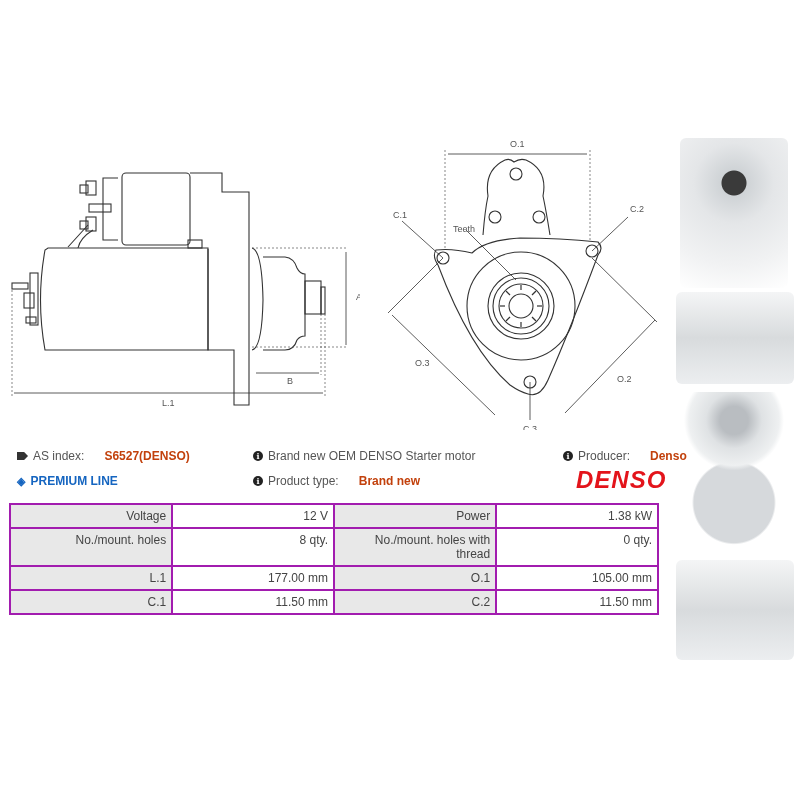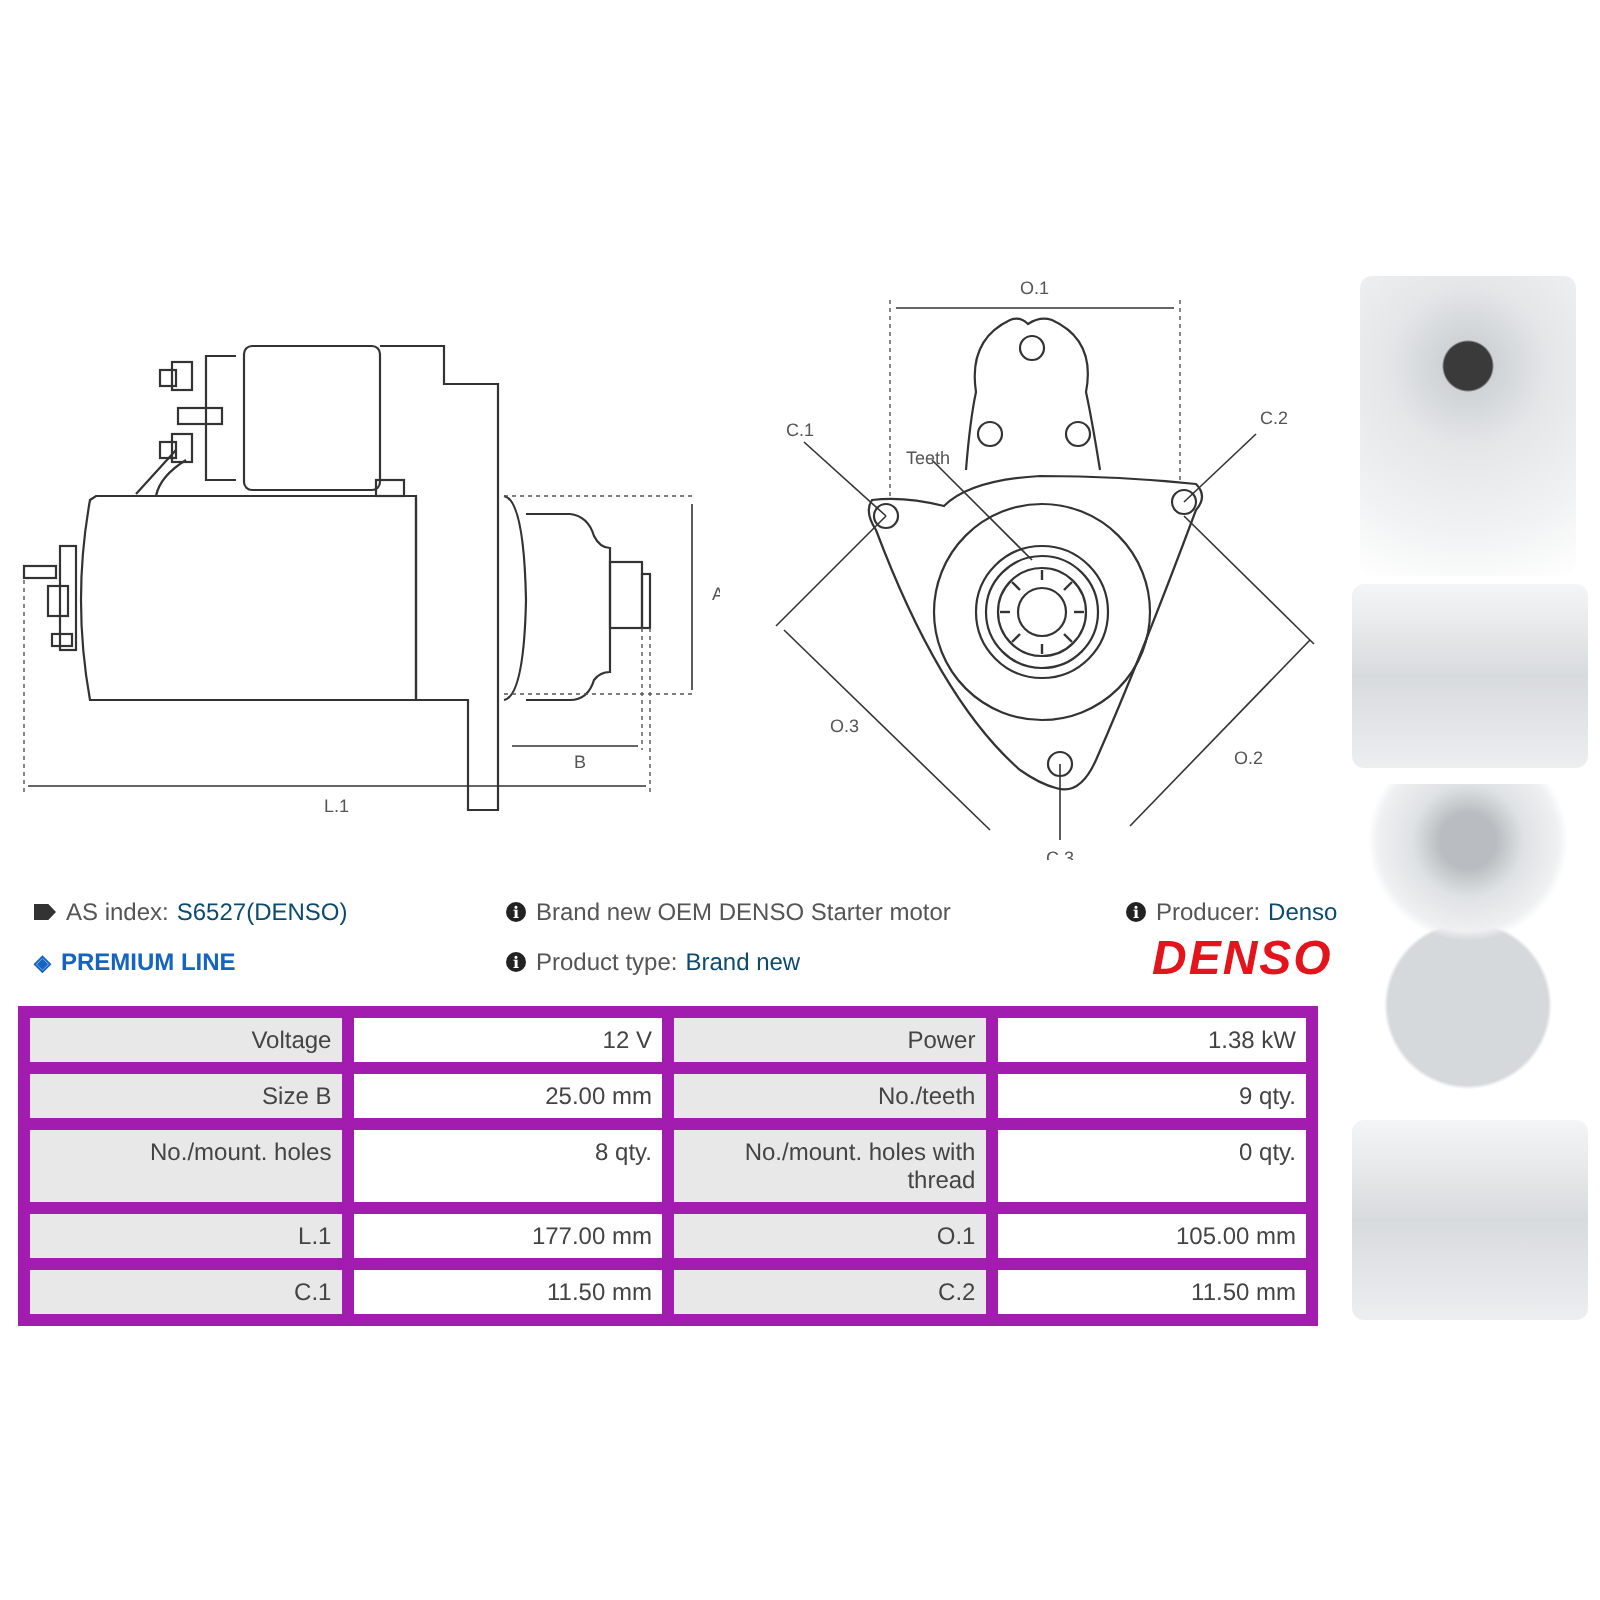--- a/index.html
+++ b/index.html
@@ -1,25 +1,25 @@
 <!DOCTYPE html>
 <html><head>
 <meta charset="utf-8">
 <style>
   html,body{margin:0;padding:0;background:#fff;}
   body{width:800px;height:800px;position:relative;overflow:hidden;font-family:"Liberation Sans",sans-serif;color:#444;}
   .diagram{position:absolute;}
   .dim-label{font-size:9px;fill:#555;font-family:"Liberation Sans",sans-serif;}
   .info{position:absolute;font-size:12px;color:#555;white-space:nowrap;display:flex;align-items:center;justify-content:center;}
-  .info b{color:#0c4a6e;font-weight:normal;margin-left:4px;}
+  .info b{color:#c2410c;font-weight:bold;margin-left:20px;}
   .info .ico{display:inline-block;width:10px;height:10px;border-radius:50%;background:#222;color:#fff;font-size:8px;line-height:10px;text-align:center;font-weight:bold;margin-right:5px;font-family:"DejaVu Serif",serif;}
   .premium{color:#1565c0;font-weight:bold;font-size:12px;}
   .denso{position:absolute;left:576px;top:466px;font-size:24px;font-weight:bold;font-style:italic;color:#e3141b;letter-spacing:1px;font-family:"Liberation Sans",sans-serif;}
   table.specs{position:absolute;left:9px;top:503px;width:650px;border-collapse:collapse;font-size:12px;color:#444;}
-  table.specs td{border:6px solid #a21caf;padding:4px 5px;text-align:right;vertical-align:top;}
+  table.specs td{border:2px solid #a21caf;padding:4px 5px;text-align:right;vertical-align:top;}
   table.specs td.lbl{background:#e8e8e8;width:152px;}
   table.specs td.val{background:#fff;width:152px;}
   .photo{position:absolute;border-radius:6px;}
 </style>
 </head>
 <body>
 
 <svg class="diagram" style="left:0;top:160px" width="360" height="260" viewBox="0 0 360 260">
   <g fill="none" stroke="#333" stroke-width="1.1">
 
@@ -144,26 +144,20 @@
 <div class="denso">DENSO</div>
 
 <table class="specs">
   <tbody>
       <tr>
     <td class="lbl">Voltage</td>
     <td class="val">12 V</td>
     <td class="lbl">Power</td>
     <td class="val">1.38 kW</td>
   </tr>
-  <tr>
-    <td class="lbl">Size B</td>
-    <td class="val">25.00 mm</td>
-    <td class="lbl">No./teeth</td>
-    <td class="val">9 qty.</td>
-  </tr>
   <tr style="height:38px;">
     <td class="lbl">No./mount. holes</td>
     <td class="val">8 qty.</td>
     <td class="lbl">No./mount. holes with thread</td>
     <td class="val">0 qty.</td>
   </tr>
   <tr>
     <td class="lbl">L.1</td>
     <td class="val">177.00 mm</td>
     <td class="lbl">O.1</td>

